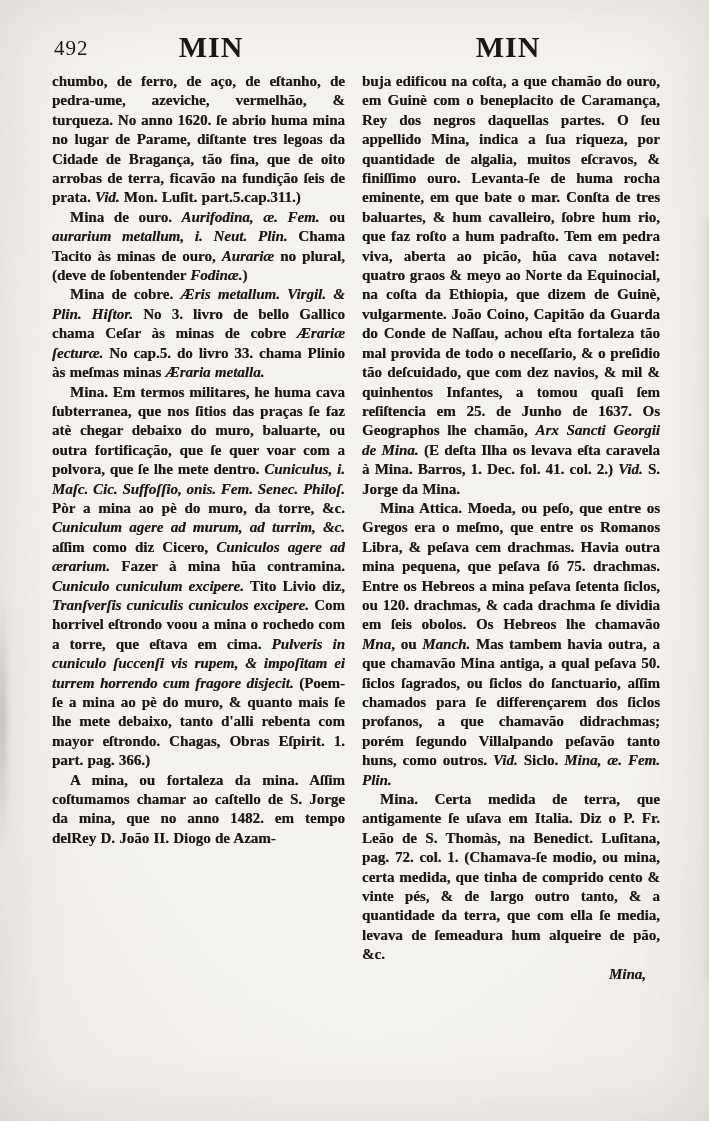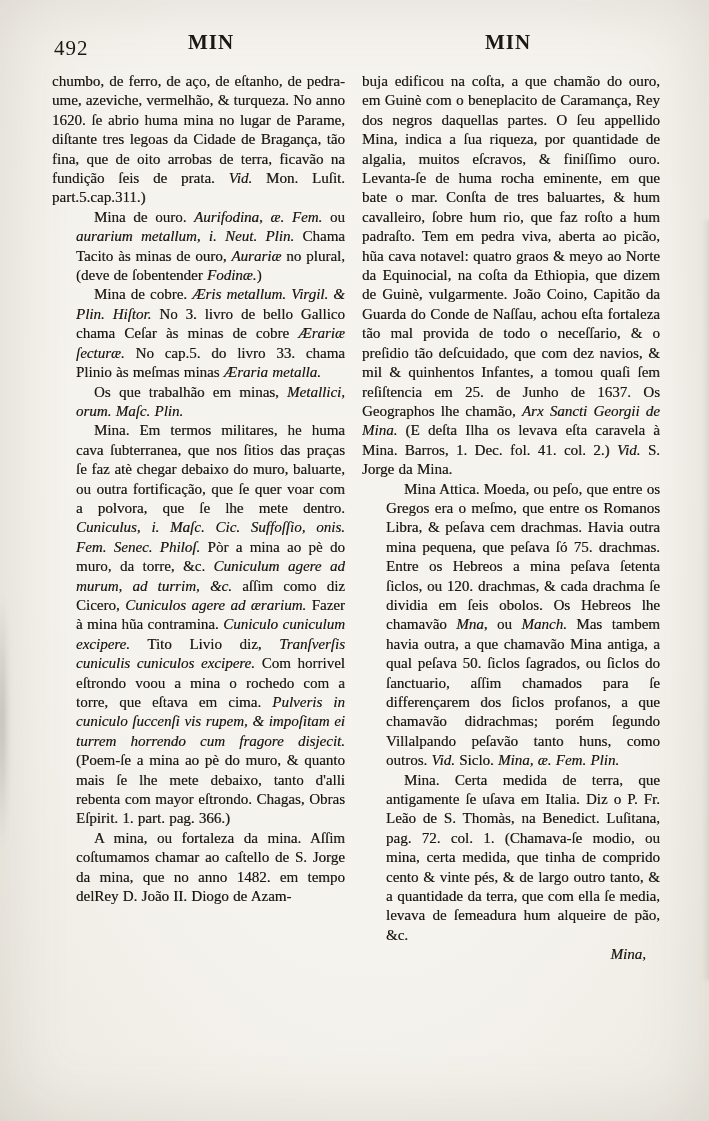--- a/index.html
+++ b/index.html
@@ -44,44 +44,44 @@
     position: absolute;
     left: 54px; top: 36px;
     font-size: 21px;
     font-weight: normal;
     letter-spacing: 1px;
   }
   .running-title {
     position: absolute;
     top: 30px;
     transform: translateX(-50%);
-    font-size: 21px;
+    font-size: 30px;
     font-weight: bold;
     letter-spacing: 1px;
   }
   .running-title.left  { left: 211px; }
   .running-title.right { left: 508px; }
   .columns {
     position: absolute;
     top: 72px; left: 52px;
     display: flex;
     gap: 17px;
   }
-  .column { overflow: hidden; }
+  .column { overflow: hidden; font-weight: bold; }
   .column.left  { width: 293px; }
   .column.right { width: 298px; }
   .para {
     margin: 0;
     font-size: 15px;
     line-height: 19.4px;
     text-align: justify;
     text-shadow: 0.35px 0 0 rgba(28, 23, 19, 0.55);
     word-spacing: 0.5px;
   }
-  .para.ind { text-indent: 18px; margin-left: 24px; }
+  .para.ind { text-indent: 18px; }
   .catchword {
     margin: 0;
     padding-right: 14px;
     font-size: 15px;
     line-height: 19.4px;
     font-style: italic;
     text-align: right;
     text-shadow: 0.35px 0 0 rgba(28, 23, 19, 0.55);
   }
 </style>
@@ -95,21 +95,20 @@
     <span class="running-title left">MIN</span>
     <span class="running-title right">MIN</span>
   </div>
 
   <div class="columns">
 
     <div class="column left">
       <p class="para">chumbo, de ferro, de aço, de eſtanho, de pedra-ume, azeviche, vermelhão, &amp; turqueza. No anno 1620. ſe abrio huma mina no lugar de Parame, diſtante tres legoas da Cidade de Bragança, tão fina, que de oito arrobas de terra, ficavão na fundição ſeis de prata. <i>Vid.</i> Mon. Luſit. part.5.cap.311.)</p>
       <p class="para ind">Mina de ouro. <i>Aurifodina, æ. Fem.</i> ou <i>aurarium metallum, i. Neut. Plin.</i> Chama Tacito às minas de ouro, <i>Aurariæ</i> no plural, (deve de ſobentender <i>Fodinæ.</i>)</p>
       <p class="para ind">Mina de cobre. <i>Æris metallum. Virgil. &amp; Plin. Hiſtor.</i> No 3. livro de bello Gallico chama Ceſar às minas de cobre <i>Ærariæ ſecturæ.</i> No cap.5. do livro 33. chama Plinio às meſmas minas <i>Æraria metalla.</i></p>
-      <p class="para ind">Os que trabalhão em minas, <i>Metallici, orum. Maſc. Plin.</i></p>
       <p class="para ind">Mina. Em termos militares, he huma cava ſubterranea, que nos ſitios das praças ſe faz atè chegar debaixo do muro, baluarte, ou outra fortificação, que ſe quer voar com a polvora, que ſe lhe mete dentro. <i>Cuniculus, i. Maſc. Cic. Suffoſſio, onis. Fem. Senec. Philoſ.</i> Pòr a mina ao pè do muro, da torre, &amp;c. <i>Cuniculum agere ad murum, ad turrim, &amp;c.</i> aſſim como diz Cicero, <i>Cuniculos agere ad ærarium.</i> Fazer à mina hũa contramina. <i>Cuniculo cuniculum excipere.</i> Tito Livio diz, <i>Tranſverſis cuniculis cuniculos excipere.</i> Com horrivel eſtrondo voou a mina o rochedo com a torre, que eſtava em cima. <i>Pulveris in cuniculo ſuccenſi vis rupem, &amp; impoſitam ei turrem horrendo cum fragore disjecit.</i> (Poem-ſe a mina ao pè do muro, &amp; quanto mais ſe lhe mete debaixo, tanto d'alli rebenta com mayor eſtrondo. Chagas, Obras Eſpirit. 1. part. pag. 366.)</p>
       <p class="para ind">A mina, ou fortaleza da mina. Aſſim coſtumamos chamar ao caſtello de S. Jorge da mina, que no anno 1482. em tempo delRey D. João II. Diogo de Azam-</p>
     </div>
 
     <div class="column right">
       <p class="para">buja edificou na coſta, a que chamão do ouro, em Guinè com o beneplacito de Caramança, Rey dos negros daquellas partes. O ſeu appellido Mina, indica a ſua riqueza, por quantidade de algalia, muitos eſcravos, &amp; finiſſimo ouro. Levanta-ſe de huma rocha eminente, em que bate o mar. Conſta de tres baluartes, &amp; hum cavalleiro, ſobre hum rio, que faz roſto a hum padraſto. Tem em pedra viva, aberta ao picão, hũa cava notavel: quatro graos &amp; meyo ao Norte da Equinocial, na coſta da Ethiopia, que dizem de Guinè, vulgarmente. João Coino, Capitão da Guarda do Conde de Naſſau, achou eſta fortaleza tão mal provida de todo o neceſſario, &amp; o preſidio tão deſcuidado, que com dez navios, &amp; mil &amp; quinhentos Infantes, a tomou quaſi ſem reſiſtencia em 25. de Junho de 1637. Os Geographos lhe chamão, <i>Arx Sancti Georgii de Mina.</i> (E deſta Ilha os levava eſta caravela à Mina. Barros, 1. Dec. fol. 41. col. 2.) <i>Vid.</i> S. Jorge da Mina.</p>
       <p class="para ind">Mina Attica. Moeda, ou peſo, que entre os Gregos era o meſmo, que entre os Romanos Libra, &amp; peſava cem drachmas. Havia outra mina pequena, que peſava ſó 75. drachmas. Entre os Hebreos a mina peſava ſetenta ſiclos, ou 120. drachmas, &amp; cada drachma ſe dividia em ſeis obolos. Os Hebreos lhe chamavão <i>Mna</i>, ou <i>Manch.</i> Mas tambem havia outra, a que chamavão Mina antiga, a qual peſava 50. ſiclos ſagrados, ou ſiclos do ſanctuario, aſſim chamados para ſe differençarem dos ſiclos profanos, a que chamavão didrachmas; porém ſegundo Villalpando peſavão tanto huns, como outros. <i>Vid.</i> Siclo. <i>Mina, æ. Fem. Plin.</i></p>
       <p class="para ind">Mina. Certa medida de terra, que antigamente ſe uſava em Italia. Diz o P. Fr. Leão de S. Thomàs, na Benedict. Luſitana, pag. 72. col. 1. (Chamava-ſe modio, ou mina, certa medida, que tinha de comprido cento &amp; vinte pés, &amp; de largo outro tanto, &amp; a quantidade da terra, que com ella ſe media, levava de ſemeadura hum alqueire de pão, &amp;c.</p>
       <p class="catchword">Mina,</p>
     </div>

